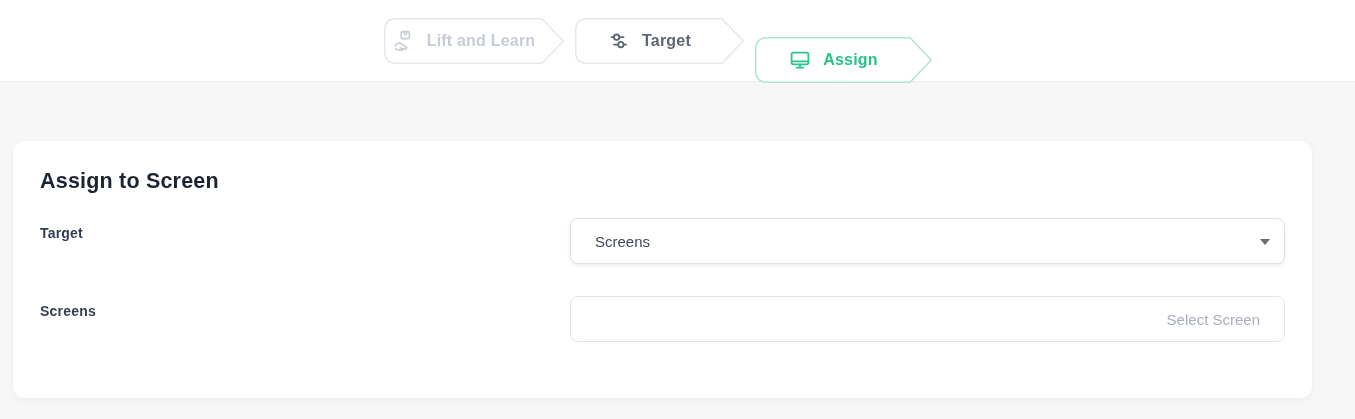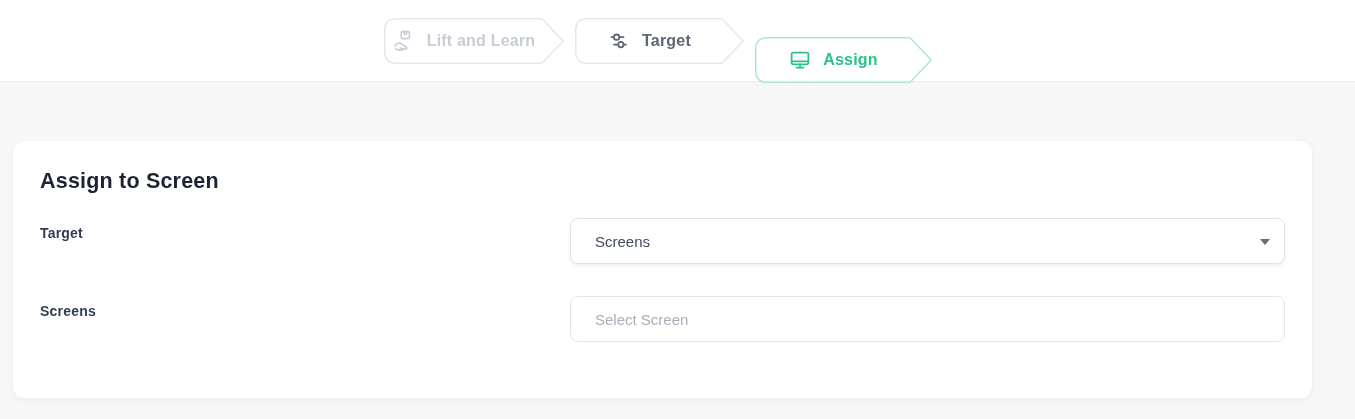--- a/index.html
+++ b/index.html
@@ -72,21 +72,21 @@
     border-right:5px solid transparent;
     border-top:6px solid #696d75;
   }
 
   .text-input {
     width:715px; height:46px;
     border:1px solid #e3e5eb; border-radius:8px;
     padding:0 24px;
     font-size:15px; color:#414959;
     font-family:"Liberation Sans", sans-serif;
-    outline:none; background:#ffffff;
+    outline:none; background:#ffffff;text-align:right;
   }
   .text-input::placeholder { color:#a9aeb8; }
 </style>
 </head>
 <body>
 
 <header class="topbar">
   <nav class="stepper">
 
     <div class="step step--1 step--disabled">

